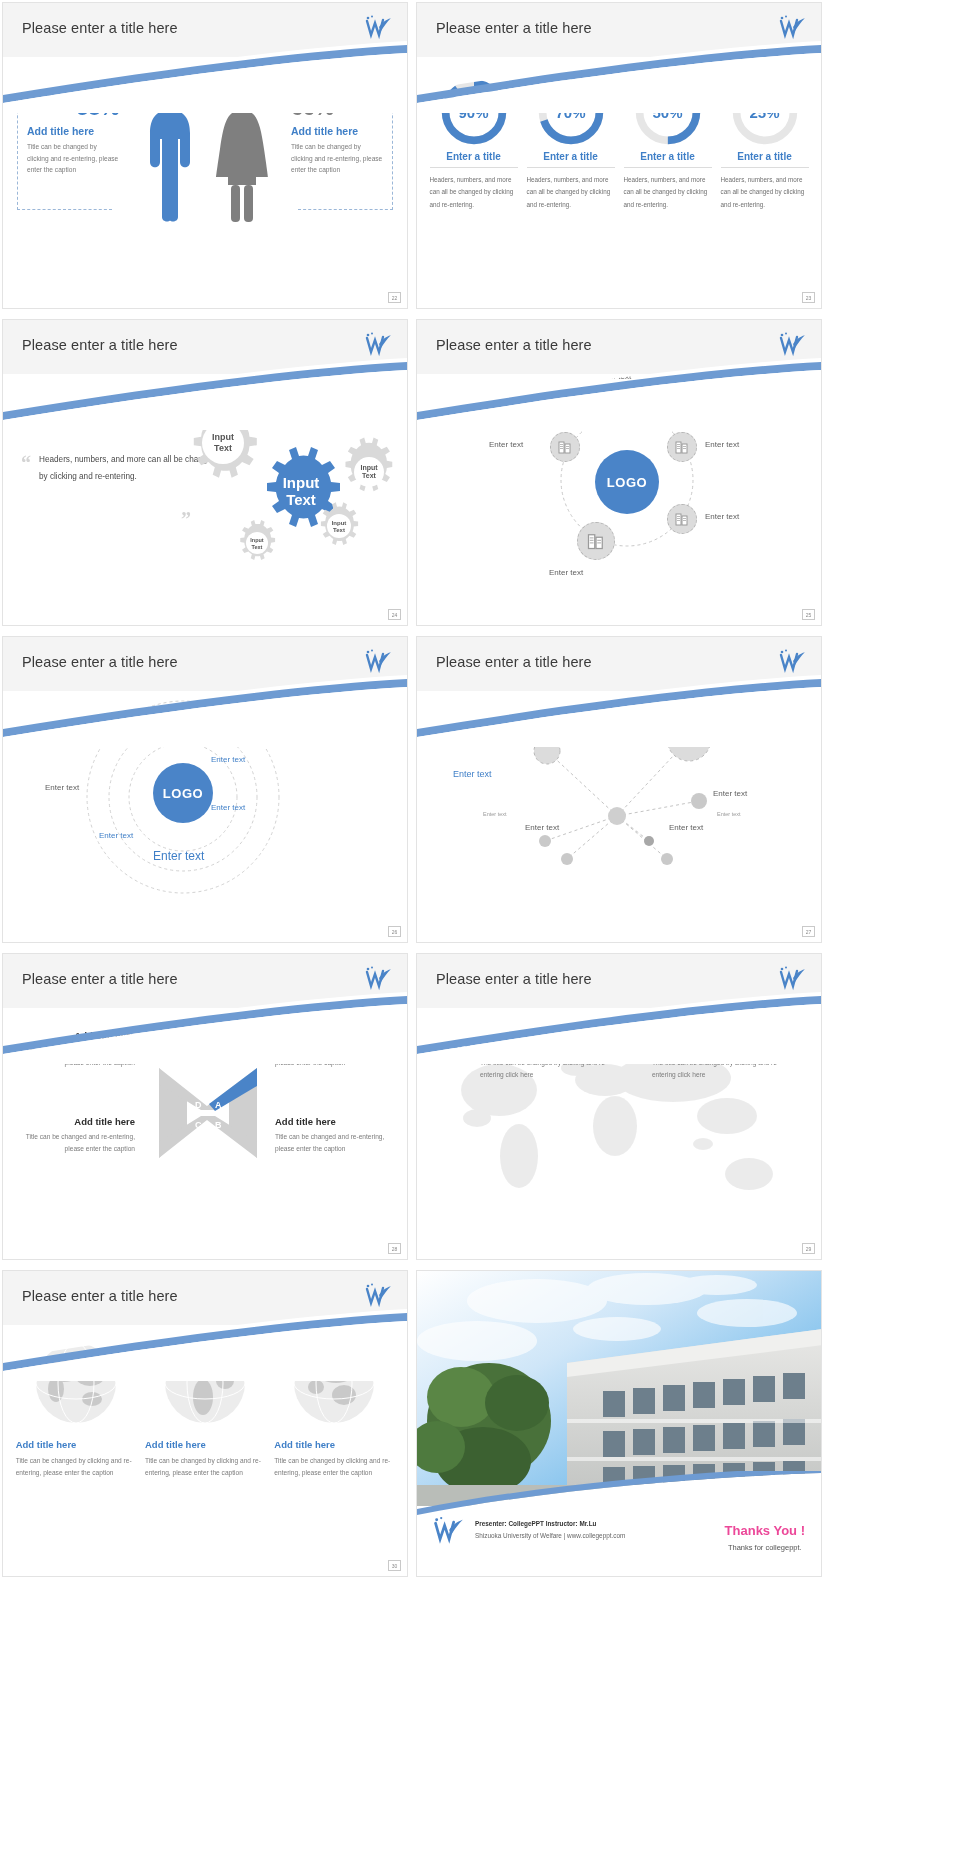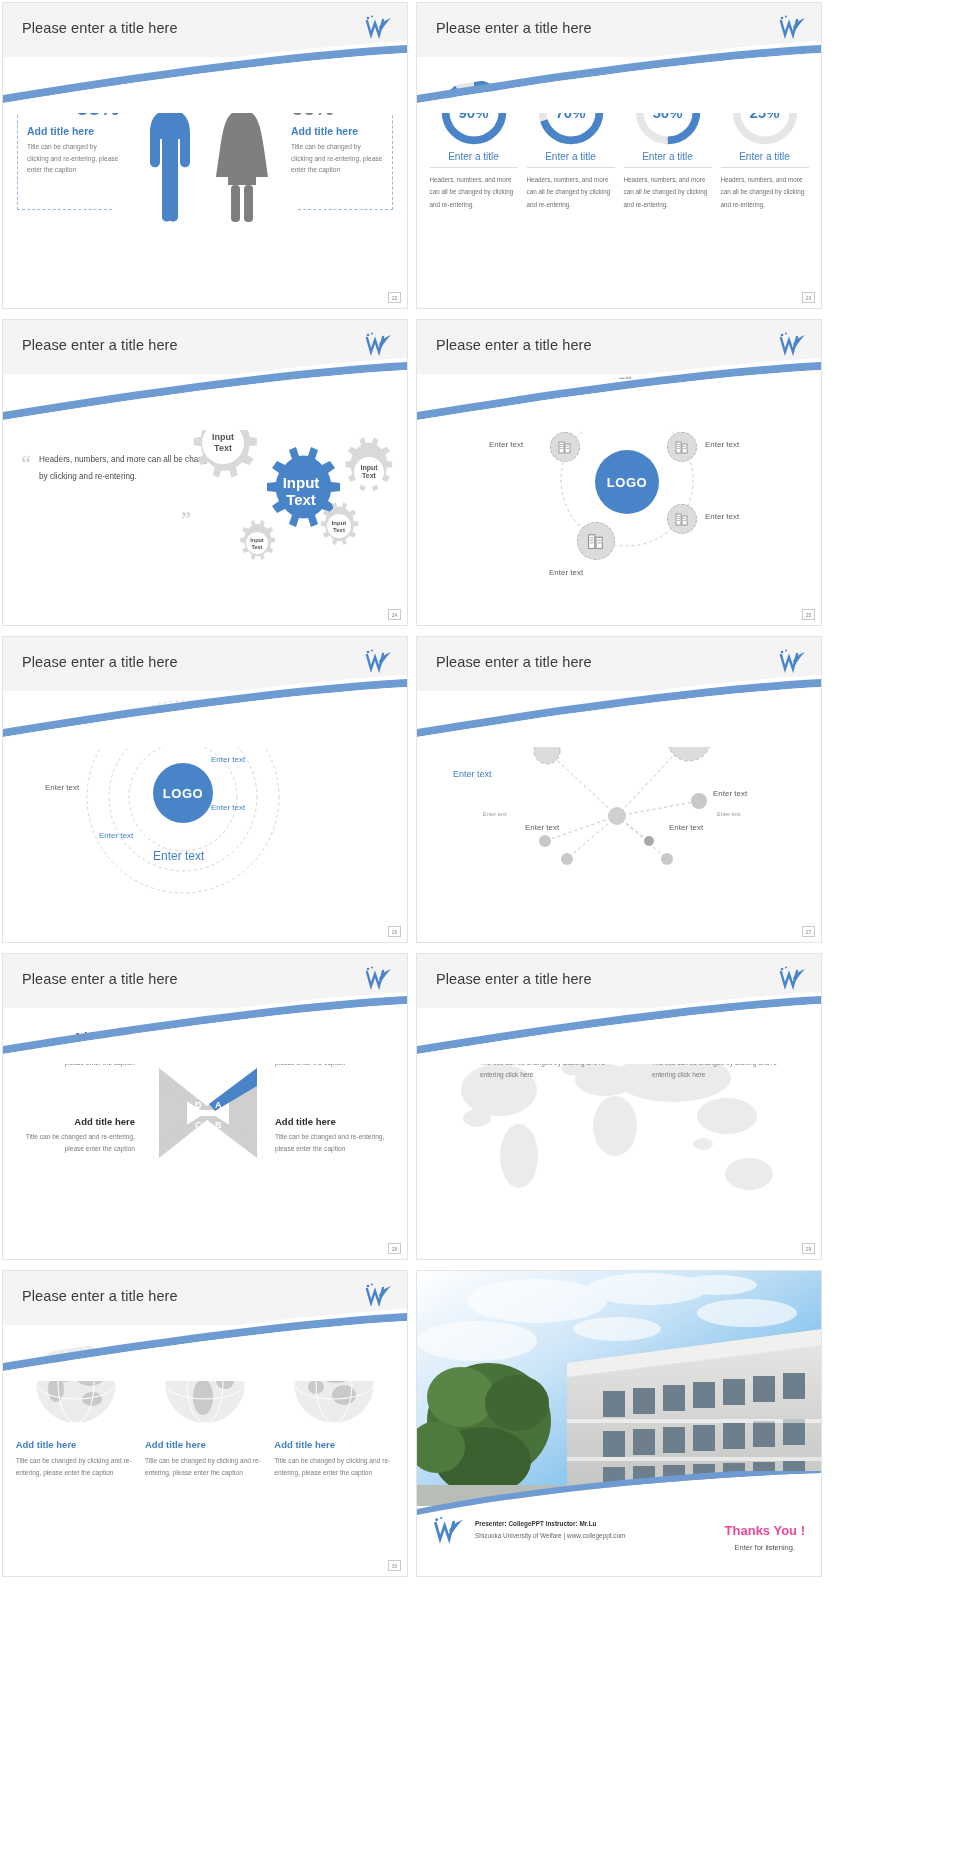--- a/index.html
+++ b/index.html
@@ -20,21 +20,21 @@
   
   .pct { font-size:22px; font-weight:bold; letter-spacing:-.5px; }
   .addt { font-size:10.5px; font-weight:bold; color:#3f7fc7; margin-bottom:4px;}
   .capt { font-size:6.6px; color:#7c7c7c; line-height:1.75; }
   .dashbox { position:absolute; border:1px dashed #9bb7d8; }
   
   .donut { position:relative; width:66px; height:66px; }
   .donut .val { position:absolute; inset:0; display:flex; align-items:center; justify-content:center;
                 font-size:15px; font-weight:bold; color:#3f7fc7; }
   .dcol { width:88px; text-align:center; }
-  .dtitle { font-size:10px; font-weight:normal; color:#3f7fc7; padding:6px 0 5px; border-bottom:1px solid #dcdcdc;}
+  .dtitle { font-size:10px; font-weight:bold; color:#3f7fc7; padding:6px 0 5px; border-bottom:1px solid #dcdcdc;}
   .dbody { font-size:6.3px; color:#6f6f6f; line-height:1.95; padding-top:6px; text-align:left;}
   .quote { font-size:8.2px; color:#4a4a4a; line-height:2.05; }
   .qmark { font-size:20px; color:#d4d4d4; font-family:"Liberation Serif", serif; font-weight:bold; }
   
   .logoc { border-radius:50%; background:#4a84c8; color:#fff; display:flex; align-items:center; justify-content:center;
            font-size:13px; font-weight:bold; letter-spacing:.5px;}
   .node { width:30px; height:30px; border-radius:50%; background:#dcdcdc; border:1px dashed #b5b5b5;
           display:flex; align-items:center; justify-content:center;}
   .et { font-size:8px; color:#5f5f5f; }
   .etb { font-size:8px; color:#3f7fc7; }
@@ -676,17 +676,17 @@
         <circle cx="5" cy="5" r="1.3" fill="#4a84c8"></circle>
           <circle cx="9" cy="3.5" r="1" fill="#4a84c8"></circle>
       </svg>
       <div>
         <div class="pres" style="font-weight:bold; color:#333;">Presenter: CollegePPT   Instructor: Mr.Lu</div>
         <div class="pres" style="color:#666;">Shizuoka University of Welfare  |  www.collegeppt.com</div>
       </div>
     </div>
     <div style="position:absolute; right:16px; bottom:24px; text-align:center;">
       <div class="thanks">Thanks You !</div>
-      <div class="thanks-sub" style="margin-top:5px;">Enter for listening.</div>
+      <div class="thanks-sub" style="margin-top:5px;">Thanks for collegeppt.</div>
     </div>
   </div>
 
 </div>
 
 </body></html>

